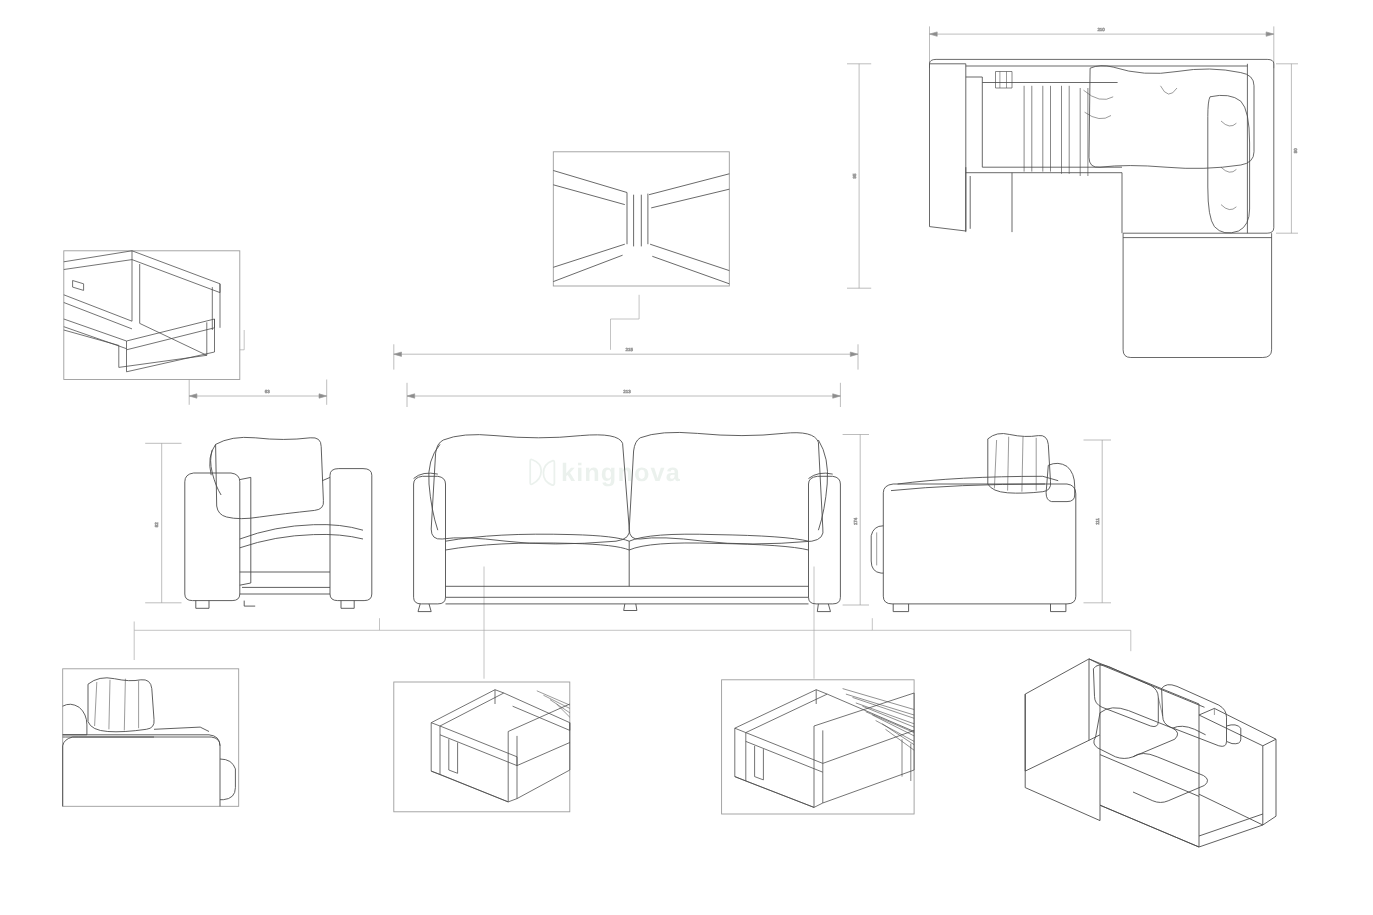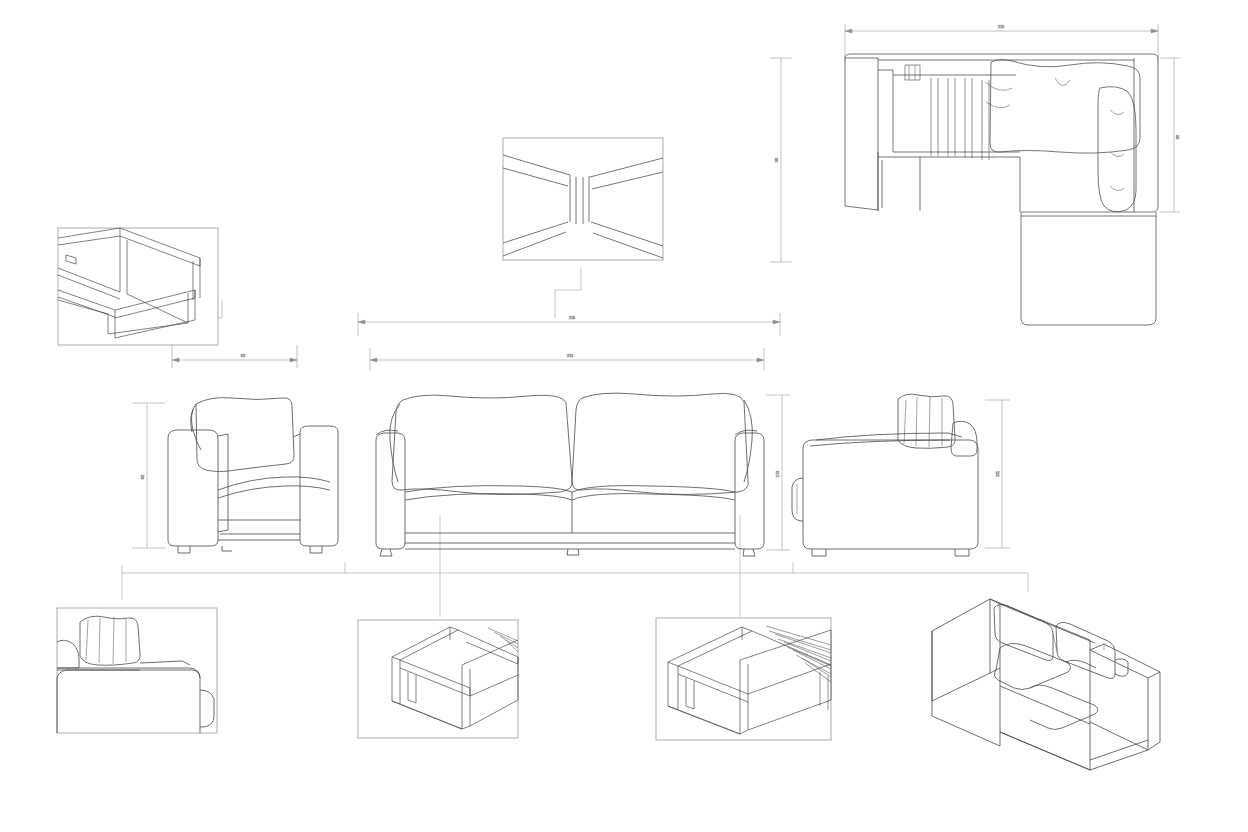--- a/index.html
+++ b/index.html
@@ -398,14 +398,21 @@
     <path d="M932 701 L932 716 L1000 746"></path>
     <path d="M1000 732 L1000 746"></path>
     <path d="M1090 770 L1148 750"></path>
     <path d="M1090 760 L1148 740"></path>
     <path d="M1104 644 L1104 650" stroke-width="0.5"></path>
     <path d="M1115 660 Q1124 657 1128 662 L1128 672 Q1128 677 1120 676 L1115 674"></path>
   </g>
 
 </svg>
 
-
+<div class="wm">
+  <svg width="28" height="28" viewBox="0 0 28 28">
+    <path d="M4 4 L4 24 Q4 26 6 25 Q14 21 14 13 Q14 6 6 3 Q4 2 4 4 Z" fill="none" stroke="#2b6b3f" stroke-width="1.6"></path>
+    <path d="M24 4 Q16 7 16 15 Q16 23 24 26 Q26 26 26 24 L26 6 Q26 3 24 4 Z" fill="none" stroke="#2b6b3f" stroke-width="1.6"></path>
+  </svg>
+  <span class="wm-txt">kingnova</span>
 </div>
 
+</div>
+
 </body></html>

